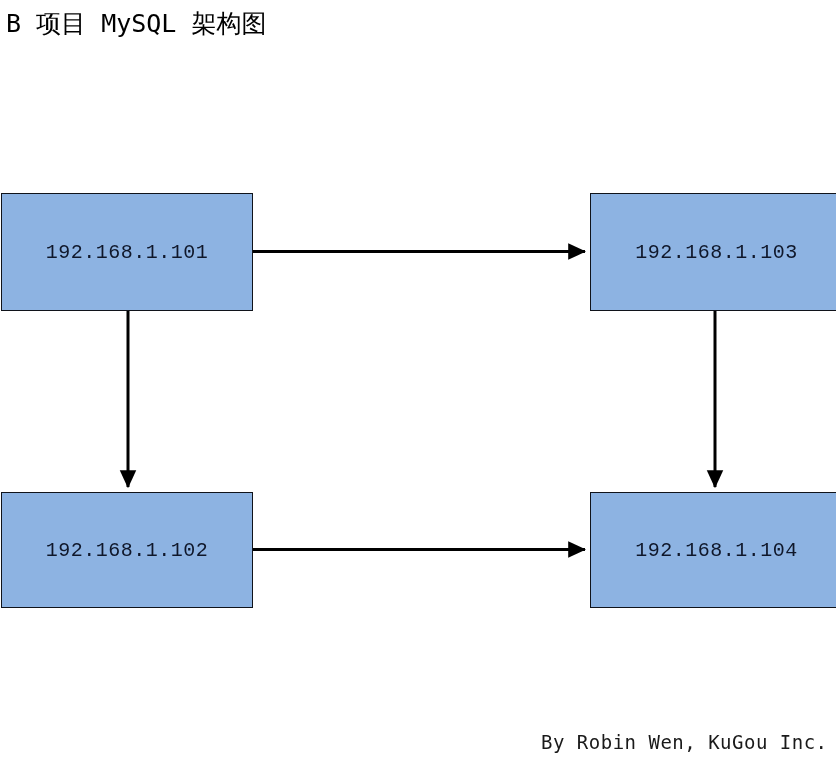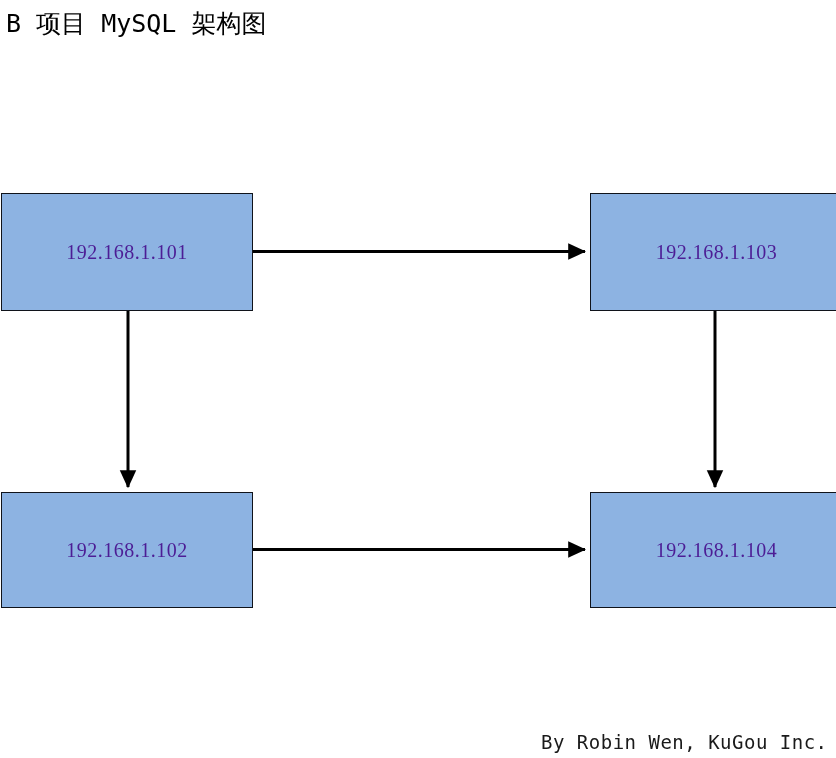--- a/index.html
+++ b/index.html
@@ -39,23 +39,23 @@
   .node {
     position: absolute;
     background: #8db3e2;
     border: 1.5px solid #10131a;
     box-sizing: border-box;
     display: flex;
     align-items: center;
     justify-content: center;
   }
   .node-label {
-    font-family: Liberation Serif, serif;
+    font-family: Liberation Mono, monospace;
     font-size: 20px;
-    color: #4c1d95;
+    color: #0f172a;
     white-space: nowrap;
     letter-spacing: 0.5px;
   }
 
   
   #node-101 { left: -3px;  top: 193px; width: 252px; height: 118px; }
   #node-103 { left: 586px; top: 193px; width: 253px; height: 118px; }
   #node-102 { left: -3px;  top: 492px; width: 252px; height: 116px; }
   #node-104 { left: 586px; top: 492px; width: 253px; height: 116px; }
 

